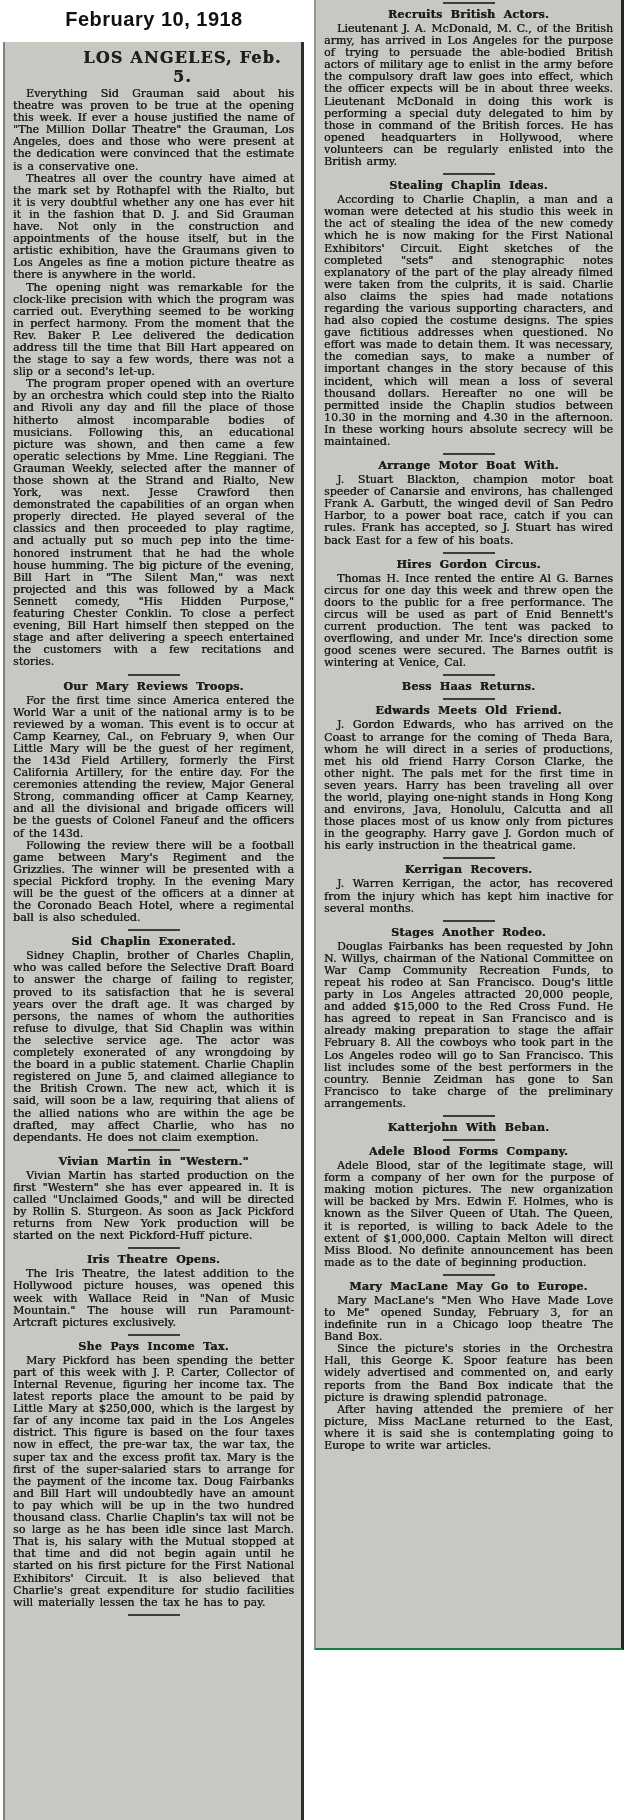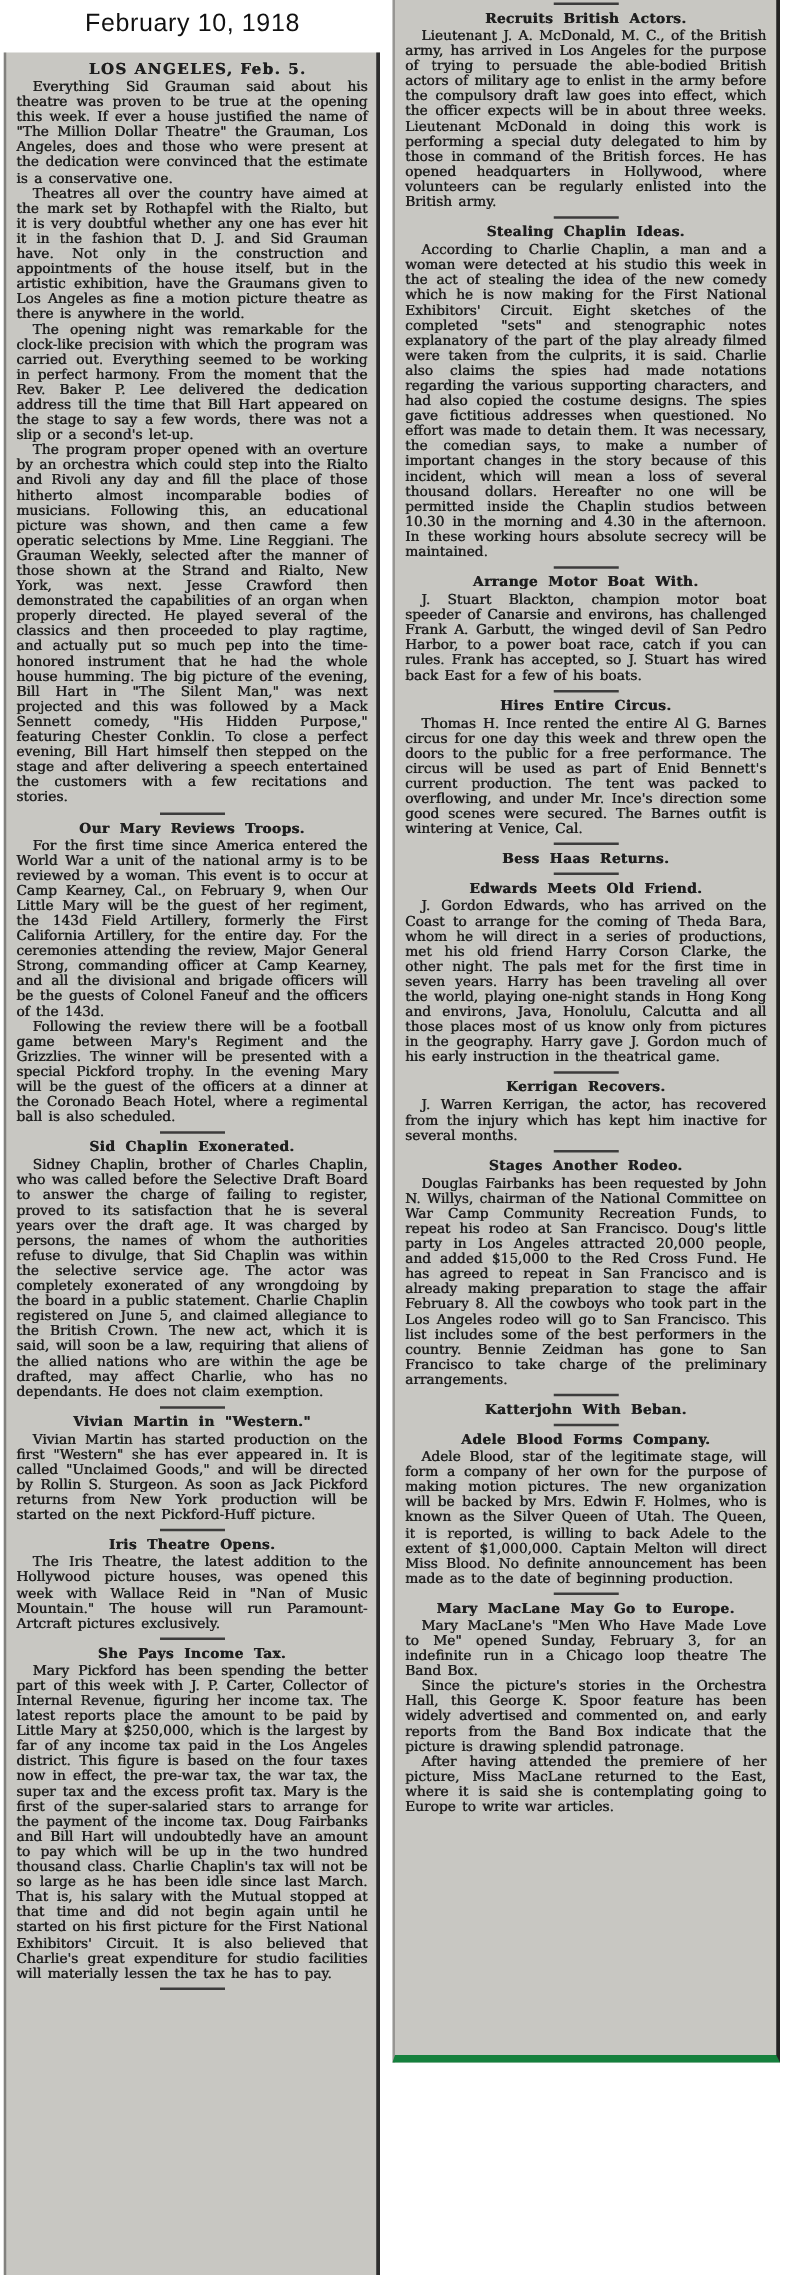--- a/index.html
+++ b/index.html
@@ -12,20 +12,21 @@
   }
 
   .date-title {
     position: absolute;
     top: 8px; left: 0; width: 308px;
     text-align: center;
     font-family: "Liberation Sans", sans-serif;
     font-size: 20px;
     color: #111;
     letter-spacing: 0.5px;
+    font-weight: bold;
   }
 
   .clip {
     position: absolute;
     box-sizing: border-box;
     background: #c8c7c2;
     color: #1f1f1f;
     overflow: hidden;
   }
   #clip-left {
@@ -34,35 +35,36 @@
     border-left: 2px solid rgba(45,45,45,0.45);
     border-right: 3px solid #2d2d2d;
     padding: 5px 7px 4px 8px;
   }
   #clip-right {
     left: 314px; top: 0;
     width: 310px;
     min-height: 1650px;
     border-left: 2px solid rgba(60,60,60,0.35);
     border-right: 3px solid #232323;
-    border-bottom: 6px solid #15803d;
+    border-bottom: 2px solid #15803d;
     padding: 1px 8px 8px 8px;
   }
 
   .credit {
     font-size: 10px;
     font-weight: bold;
     text-align: center;
     letter-spacing: 0.2px;
     margin: 2px 0 1px;
     text-shadow: 0.3px 0 0 currentColor;
   }
   .dateline {
-    font-size: 12px;
+    font-size: 16px;
     font-weight: bold;
+    text-align: center;
     padding-left: 58px;
     letter-spacing: 1.2px;
     margin: 1px 0 2px;
     text-shadow: 0.3px 0 0 currentColor;
   }
 
   p.body {
     margin: 0;
     font-size: 11px;
     line-height: 12.1px;
@@ -129,21 +131,21 @@
       <div class="rule"></div>
       <div class="headline">Recruits British Actors.</div>
       <p class="body">Lieutenant J. A. McDonald, M. C., of the British army, has arrived in Los Angeles for the purpose of trying to persuade the able-bodied British actors of military age to enlist in the army before the compulsory draft law goes into effect, which the officer expects will be in about three weeks. Lieutenant McDonald in doing this work is performing a special duty delegated to him by those in command of the British forces. He has opened headquarters in Hollywood, where volunteers can be regularly enlisted into the British army.</p>
       <div class="rule"></div>
       <div class="headline">Stealing Chaplin Ideas.</div>
       <p class="body">According to Charlie Chaplin, a man and a woman were detected at his studio this week in the act of stealing the idea of the new comedy which he is now making for the First National Exhibitors' Circuit. Eight sketches of the completed "sets" and stenographic notes explanatory of the part of the play already filmed were taken from the culprits, it is said. Charlie also claims the spies had made notations regarding the various supporting characters, and had also copied the costume designs. The spies gave fictitious addresses when questioned. No effort was made to detain them. It was necessary, the comedian says, to make a number of important changes in the story because of this incident, which will mean a loss of several thousand dollars. Hereafter no one will be permitted inside the Chaplin studios between 10.30 in the morning and 4.30 in the afternoon. In these working hours absolute secrecy will be maintained.</p>
       <div class="rule"></div>
       <div class="headline">Arrange Motor Boat With.</div>
       <p class="body">J. Stuart Blackton, champion motor boat speeder of Canarsie and environs, has challenged Frank A. Garbutt, the winged devil of San Pedro Harbor, to a power boat race, catch if you can rules. Frank has accepted, so J. Stuart has wired back East for a few of his boats.</p>
       <div class="rule"></div>
-      <div class="headline">Hires Entire Circus.</div>
+      <div class="headline">Hires Gordon Circus.</div>
       <p class="body">Thomas H. Ince rented the entire Al G. Barnes circus for one day this week and threw open the doors to the public for a free performance. The circus will be used as part of Enid Bennett's current production. The tent was packed to overflowing, and under Mr. Ince's direction some good scenes were secured. The Barnes outfit is wintering at Venice, Cal.</p>
       <div class="rule"></div>
       <div class="headline">Bess Haas Returns.</div>
       <div class="rule"></div>
       <div class="headline">Edwards Meets Old Friend.</div>
       <p class="body">J. Gordon Edwards, who has arrived on the Coast to arrange for the coming of Theda Bara, whom he will direct in a series of productions, met his old friend Harry Corson Clarke, the other night. The pals met for the first time in seven years. Harry has been traveling all over the world, playing one-night stands in Hong Kong and environs, Java, Honolulu, Calcutta and all those places most of us know only from pictures in the geography. Harry gave J. Gordon much of his early instruction in the theatrical game.</p>
       <div class="rule"></div>
       <div class="headline">Kerrigan Recovers.</div>
       <p class="body">J. Warren Kerrigan, the actor, has recovered from the injury which has kept him inactive for several months.</p>
       <div class="rule"></div>

